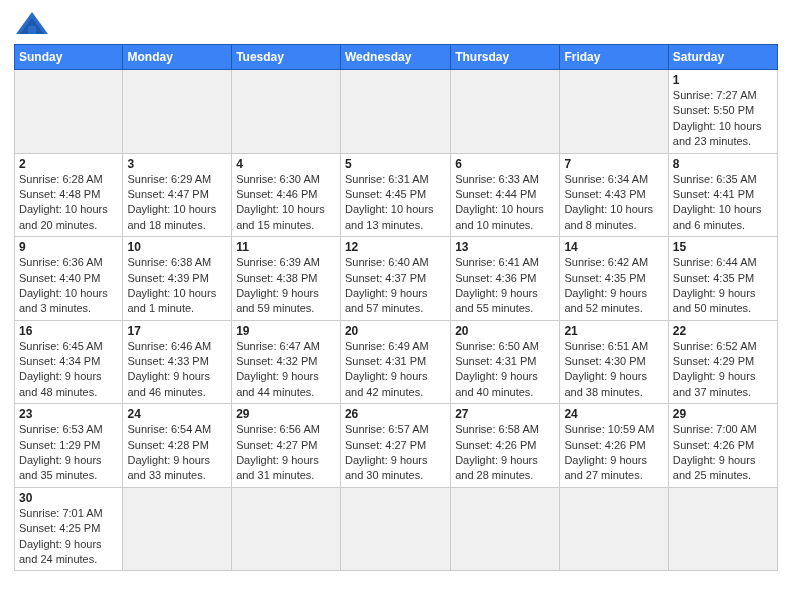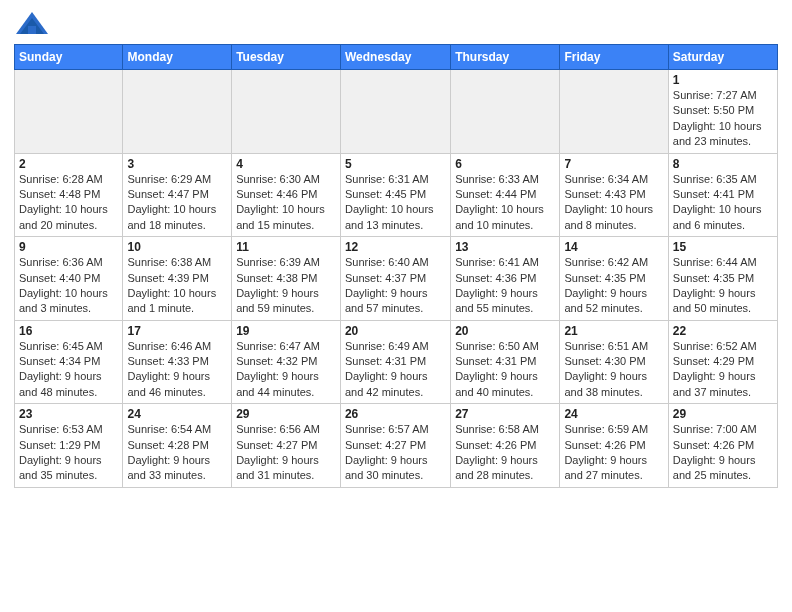--- a/index.html
+++ b/index.html
@@ -328,28 +328,43 @@
           </td>
           <td>
             <span class="day-num">27</span>
             <div class="day-info">Sunrise: 6:58 AM
 Sunset: 4:26 PM
 Daylight: 9 hours
 and 28 minutes.</div>
           </td>
           <td>
             <span class="day-num">24</span>
-            <div class="day-info">Sunrise: 6:59 AM
+            <div class="day-info">Sunrise: 10:59 AM
 Sunset: 4:26 PM
 Daylight: 9 hours
 and 27 minutes.</div>
           </td>
           <td>
             <span class="day-num">29</span>
             <div class="day-info">Sunrise: 7:00 AM
 Sunset: 4:26 PM
 Daylight: 9 hours
 and 25 minutes.</div>
           </td>
+        </tr>
+        <tr class="last-row">
+          <td>
+            <span class="day-num">30</span>
+            <div class="day-info">Sunrise: 7:01 AM
+Sunset: 4:25 PM
+Daylight: 9 hours
+and 24 minutes.</div>
+          </td>
+          <td class="empty"></td>
+          <td class="empty"></td>
+          <td class="empty"></td>
+          <td class="empty"></td>
+          <td class="empty"></td>
+          <td class="empty"></td>
         </tr>
       </tbody>
   </table>
 </div>
 
 </body></html>

